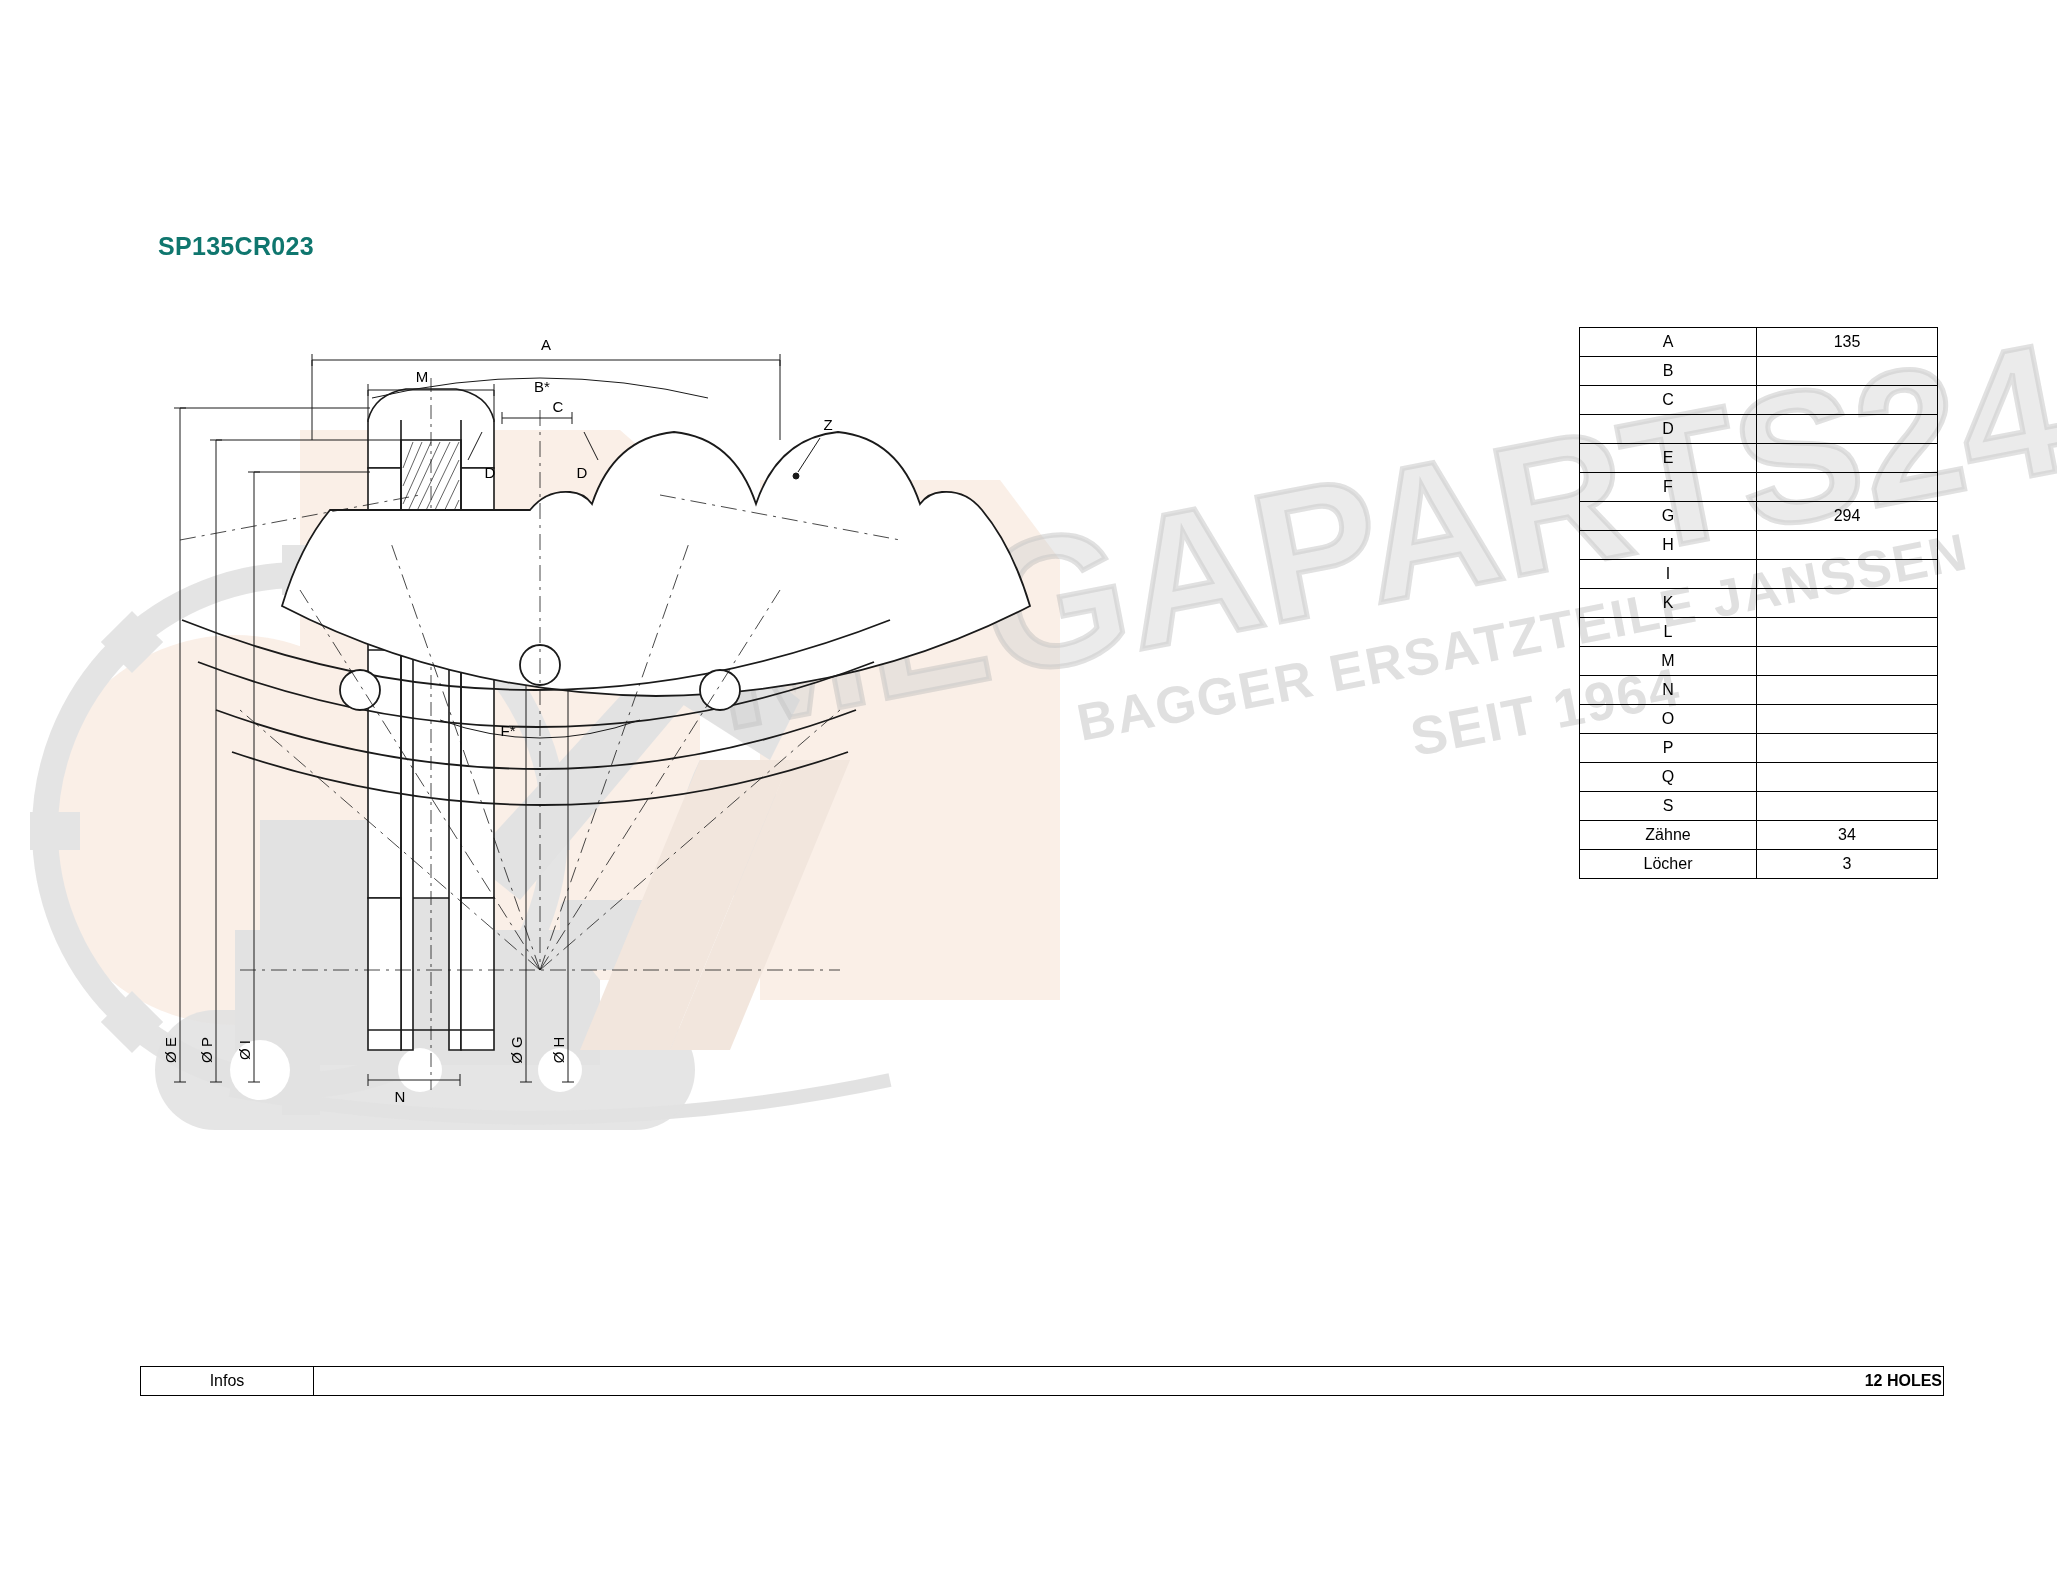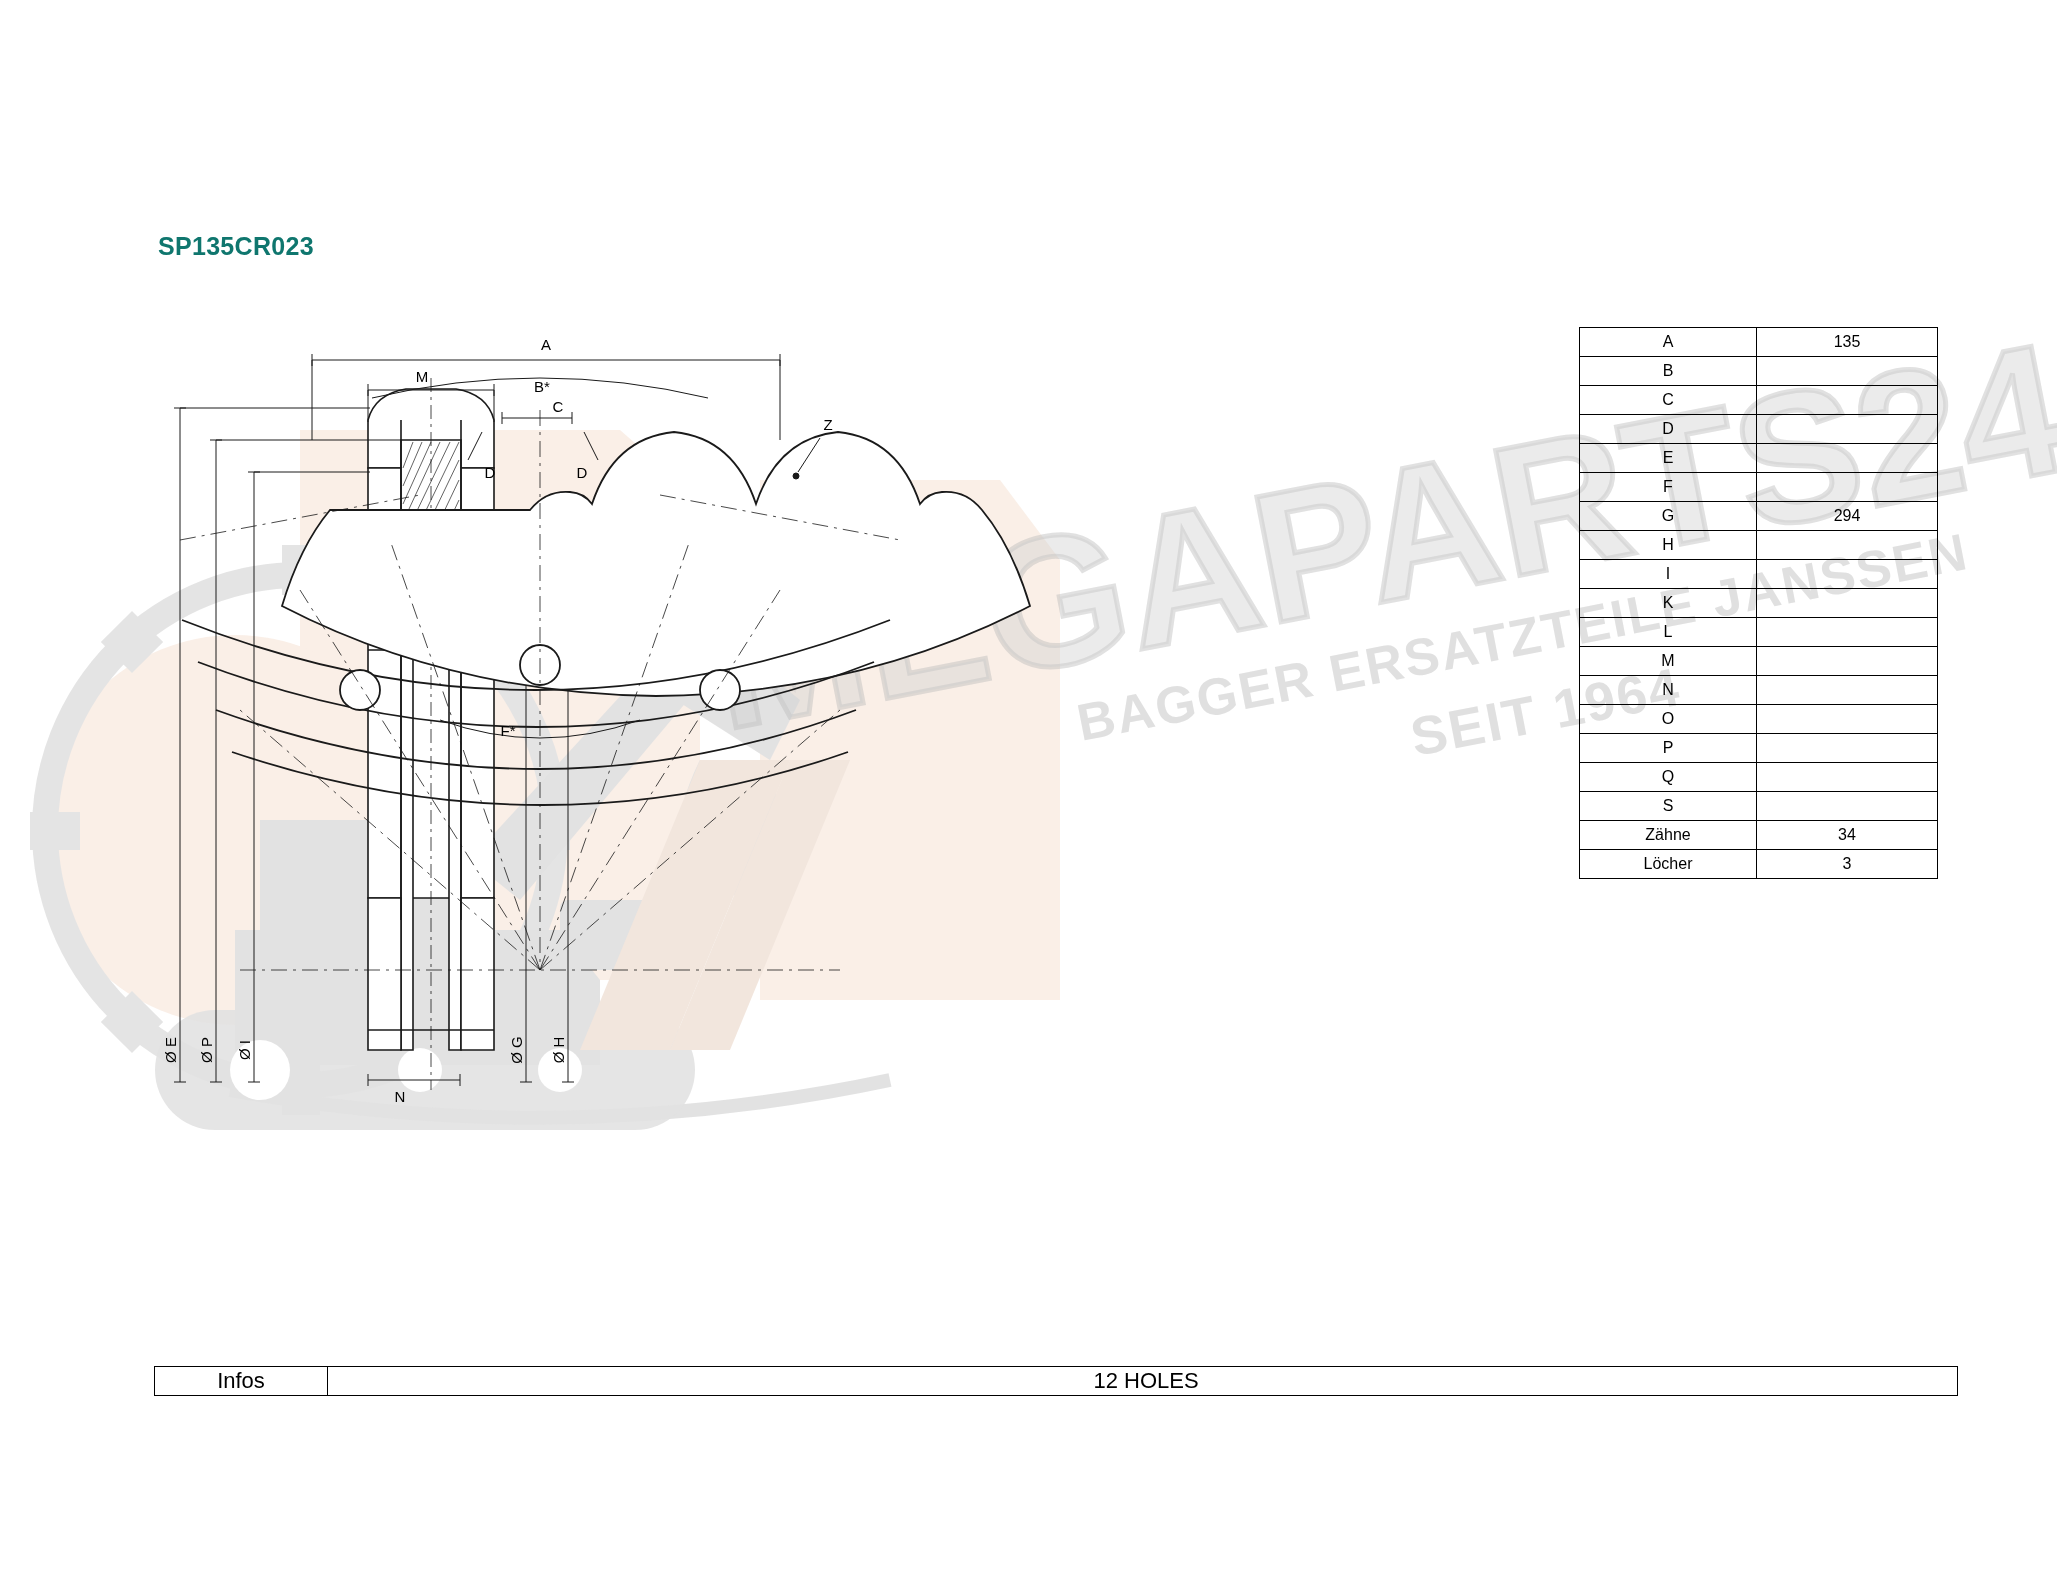--- a/index.html
+++ b/index.html
@@ -69,38 +69,39 @@
   .dim-table td.key {
     width: 176px;
   }
   .dim-table td.val {
     width: 180px;
   }
 
   
   .infos-table {
     position: absolute;
-    left: 154px;
+    left: 140px;
     top: 1366px;
     border-collapse: collapse;
-    font-size: 22px;
+    font-size: 16px;
     color: #000000;
   }
   .infos-table td {
     border: 1px solid #000000;
     height: 26px;
   }
   .infos-table td.infos-key {
     width: 170px;
     text-align: center;
   }
   .infos-table td.infos-val {
     width: 1620px;
-    text-align: center;
+    text-align: right;
     padding-left: 8px;
+    font-weight: bold;
   }
 
   .lbl {
     font-size: 15px;
     fill: #000000;
     font-family: "Liberation Sans", sans-serif;
   }
 </style>
 </head>
 <body>

